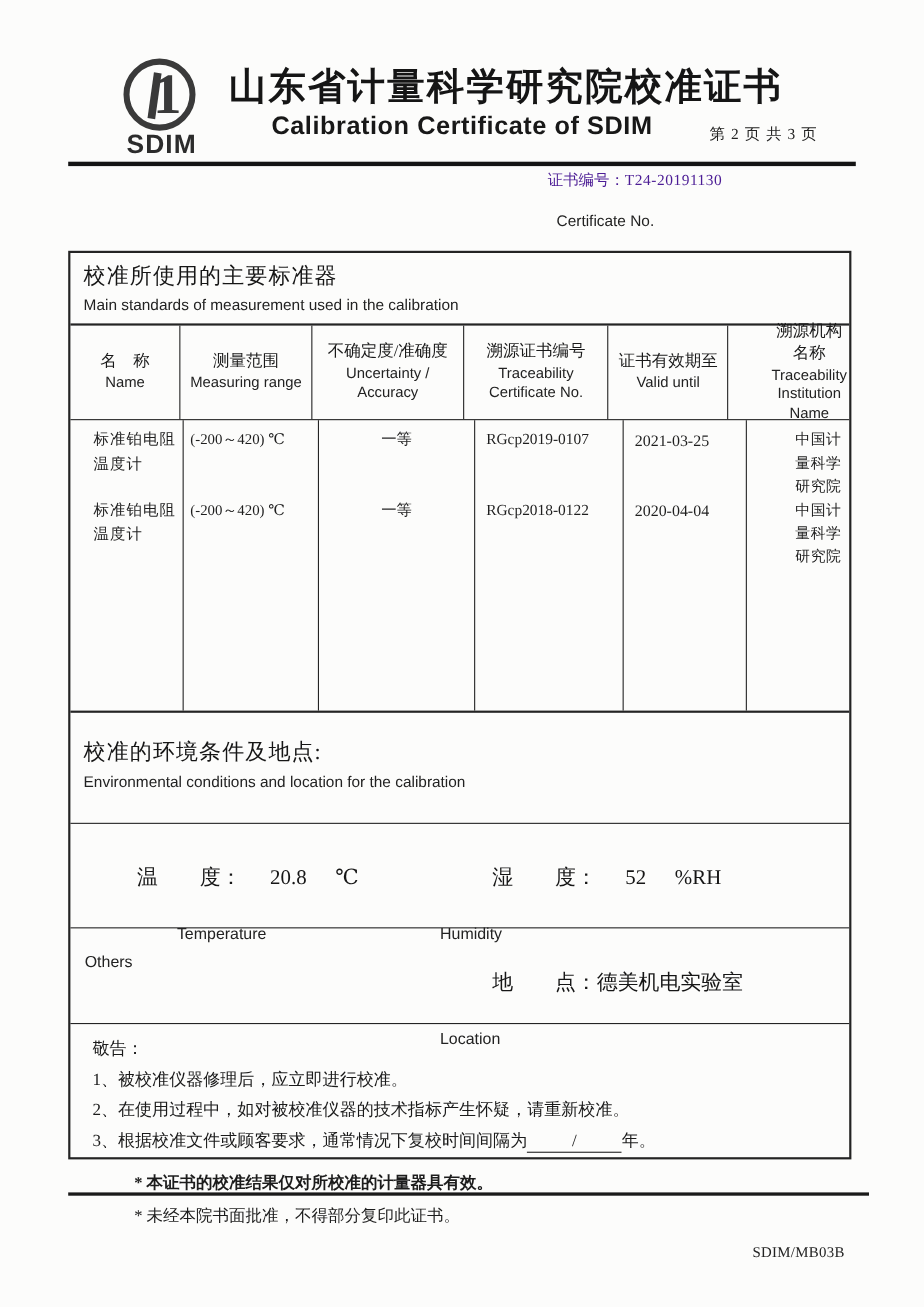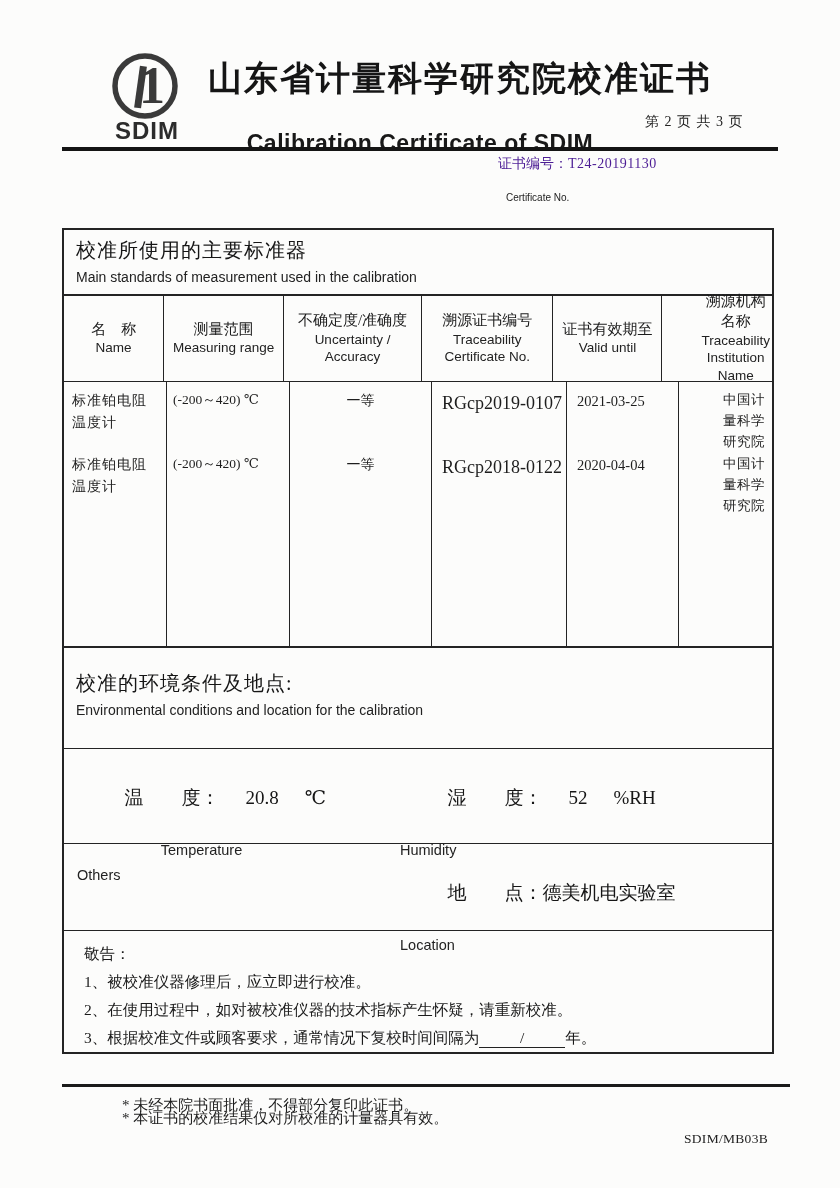--- a/index.html
+++ b/index.html
@@ -17,35 +17,35 @@
   .logo { position: absolute; left: 95px; top: 50px; width: 104px; height: 94px; }
   .logo svg { display: block; }
   .title-cn {
     position: absolute; left: 200px; top: 56px; width: 520px;
     text-align: center; font-size: 34px; font-weight: bold; letter-spacing: 2px;
     color: #151515; font-family: "Liberation Serif", "DejaVu Serif", serif;
   }
   .title-en {
     position: absolute; left: 195px; top: 101px; width: 450px;
     text-align: center; font-size: 23px; font-weight: bold; letter-spacing: .5px;
-    color: #181818; font-family: "Liberation Sans", "DejaVu Sans", sans-serif; margin-top: 29px;
+    color: #181818; font-family: "Liberation Sans", "DejaVu Sans", sans-serif;
   }
   .page-info {
     position: absolute; left: 645px; top: 113px; font-size: 14px; color: #222;
     letter-spacing: 1px;
   }
   .head-rule {
     position: absolute; left: 62px; top: 147px; width: 716px; height: 4px;
     background: #141414;
   }
 
   
   .cert-line { position: absolute; left: 498px; top: 155px; font-size: 14px; color: #4c1d95; }
   .cert-line .val { font-family: "Liberation Serif", "DejaVu Serif", serif; letter-spacing: .5px; }
-  .cert-en { position: absolute; left: 506px; top: 192px; font-size: 10px;
+  .cert-en { position: absolute; left: 506px; top: 192px; font-size: 14px;
     font-family: "Liberation Sans", "DejaVu Sans", sans-serif; color: #222; }
 
   
   .main-box {
     position: absolute; left: 62px; top: 228px; width: 712px; height: 826px;
     border: 2px solid #242424;
     display: flex; flex-direction: column;
   }
   .sec1-head { height: 64px; padding: 7px 12px 0 12px; }
   .sec-title-cn { font-size: 20px; color: #161616; letter-spacing: 1px; }
@@ -62,24 +62,24 @@
   .c4 { width: 135px; } .c5 { width: 112px; } .c6 { width: 93px; flex: 1; margin-left: 37px; }
   .t-head .col {
     display: flex; flex-direction: column; justify-content: center; align-items: center;
     text-align: center; line-height: 1.32; padding: 2px;
   }
   .hd-cn { font-size: 15px; color: #1a1a1a; white-space: pre-wrap; }
   .hd-en { font-size: 13.5px; color: #222;
     font-family: "Liberation Sans", "DejaVu Sans", sans-serif; }
   .t-body .col { padding-top: 8px; }
   .entry { height: 64px; font-size: 14px; line-height: 1.55; }
-  .cell-name { padding: 0 6px 0 8px; letter-spacing: 1px; }
+  .cell-name { padding: 0 6px 0 21px; letter-spacing: 1px; }
   .cell-range { padding: 0 2px 0 6px; font-size: 13.5px; }
   .cell-grade { text-align: center; }
-  .cell-cert { padding-left: 10px; font-size: 18px; }
+  .cell-cert { padding-left: 10px; font-size: 14px; }
   .cell-date { padding-left: 10px; font-size: 14.5px; }
   .cell-inst { padding: 0 4px 0 7px; font-size: 13.5px; letter-spacing: .5px; }
 
   
   .env-head { height: 100px; padding: 22px 12px 0 12px; }
   .env-row { border-top: 1.5px solid #242424; position: relative; }
   .env-row1 { height: 95px; }
   .env-row2 { height: 87px; }
   .fld { position: absolute; top: 14px; }
   .fld-left { left: 13px; text-align: center; }
@@ -93,21 +93,21 @@
   
   .notice { border-top: 1.5px solid #242424; flex: 1; padding: 9px 12px 0 20px; }
   .notice-line { font-size: 15.5px; line-height: 28px; color: #1a1a1a; }
   .blank { display: inline-block; min-width: 86px; text-align: center;
     border-bottom: 1.2px solid #222; line-height: 18px; }
 
   
   .foot-rule { position: absolute; left: 62px; top: 1084px; width: 728px; height: 2.5px;
     background: #1a1a1a; }
   .footnote { position: absolute; left: 122px; font-size: 15px; color: #1c1c1c; }
-  .fn1 { top: 1096px; } .fn2 { top: 1109px; }
+  .fn1 { top: 1096px; } .fn2 { top: 1066px; font-weight: bold; }
   .form-code { position: absolute; left: 684px; top: 1131px; font-size: 13.5px;
     color: #222; letter-spacing: .3px; font-family: Liberation Serif, serif; }
 </style>
 </head>
 <body>
 
 <div class="page">
 
   <div class="logo">
     <svg width="104" height="94" viewBox="0 0 104 94">

